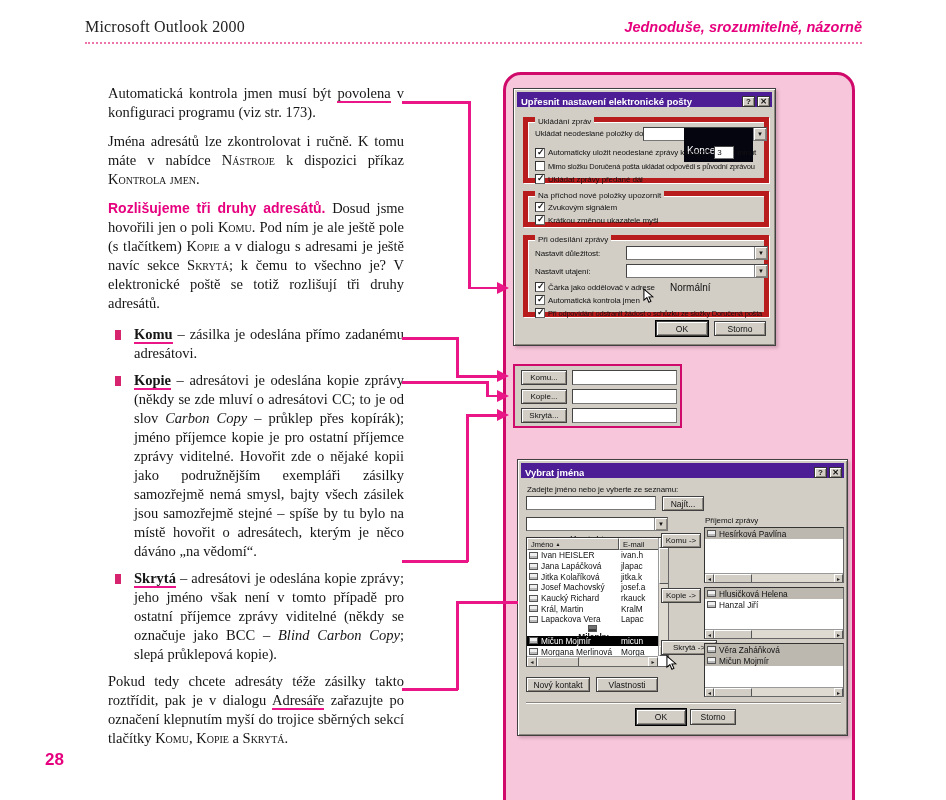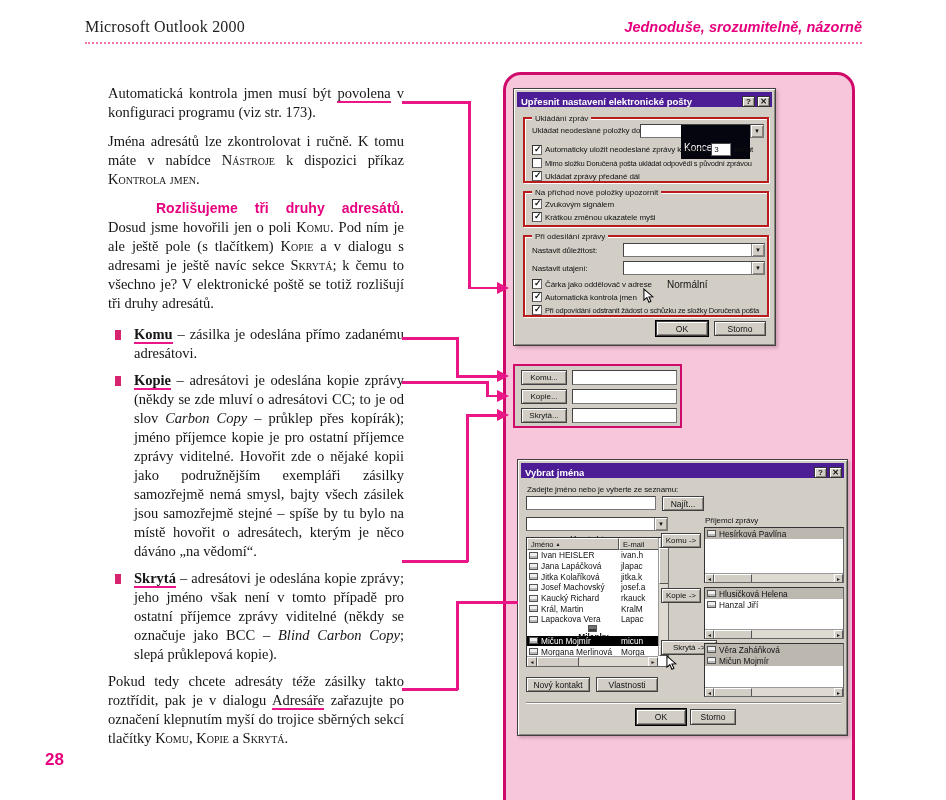--- a/index.html
+++ b/index.html
@@ -28,21 +28,21 @@
   .para{margin-bottom:10px;}
   .mt{margin-top:4px;margin-bottom:12px;}
   .blt{position:relative;padding-left:26px;margin-bottom:8px;}
   .blt .para{margin-bottom:0;}
   .blt-marker{position:absolute;left:7px;top:5px;width:6px;height:10px;background:#d6246e;}
   .lastp{margin-top:4px;}
   .seg-sc{font-variant:small-caps;}
   .seg-i{font-style:italic;}
   .seg-u{border-bottom:2.5px solid var(--pink);padding-bottom:0;}
   .seg-bu{font-weight:bold;border-bottom:2.5px solid var(--pink);}
-  .seg-hl{font-family:"Liberation Sans",sans-serif;font-weight:bold;color:#e6007e;font-size:14px;margin-left:48px;}
+  .seg-hl{font-family:"Liberation Sans",sans-serif;font-weight:bold;color:#e6007e;font-size:14px;}
   .pagenum{position:absolute;left:45px;top:750px;font-family:"Liberation Sans",sans-serif;
     font-weight:bold;font-size:17px;color:#e6007e;}
 
   
   .panel{position:absolute;left:503px;top:72px;width:352px;height:760px;background:var(--panel);
     border:3px solid var(--pink-dark);border-radius:18px;z-index:1;}
 
   
   .ln{position:absolute;background:var(--pink);z-index:6;}
   .arrow{position:absolute;width:0;height:0;border-top:6px solid transparent;border-bottom:6px solid transparent;
@@ -52,21 +52,21 @@
   .win{position:absolute;background:var(--gray);border:1px solid var(--gray-dk);
     box-shadow:inset 1px 1px 0 var(--gray-hi), inset -1px -1px 0 var(--gray-lo), 2px 2px 3px rgba(90,40,70,.25);
     z-index:3;font-family:"Liberation Sans",sans-serif;}
   .titlebar{position:absolute;left:3px;right:3px;top:3px;height:15px;background:#4c1d95;color:#fff;
     display:flex;align-items:flex-end;padding-left:4px;}
   .title{font-size:9.5px;font-weight:bold;white-space:nowrap;overflow:hidden;}
   .tbtns{margin-left:auto;display:flex;gap:2px;padding-right:2px;}
   .tbtn{width:13px;height:11px;background:var(--gray);border:1px solid #333;
     box-shadow:inset 1px 1px 0 #fff, inset -1px -1px 0 var(--gray-lo);
     font-size:8px;font-weight:bold;color:#111;display:flex;align-items:center;justify-content:center;line-height:1;}
-  .group{position:absolute;border:2px solid #b91c1c;box-shadow:1px 1px 0 #fff, inset 1px 1px 0 #fff;}
+  .group{position:absolute;border:5px solid #b91c1c;box-shadow:1px 1px 0 #fff, inset 1px 1px 0 #fff;}
   .legend{position:absolute;top:-5px;left:7px;background:var(--gray);padding:0 3px;font-size:8px;color:#111;white-space:nowrap;}
   .drow{position:absolute;left:7px;display:flex;align-items:center;gap:3px;font-size:8px;
     letter-spacing:-.1px;color:#111;white-space:nowrap;}
   .tight{font-size:7.5px;letter-spacing:-.2px;}
   .cb{width:10px;height:10px;background:#fff;border:1px solid #666;border-top-color:#333;border-left-color:#333;
     position:relative;flex:none;}
   .cb.checked::after{content:"\2713";position:absolute;top:-2px;left:1px;font-size:9px;font-weight:bold;color:#111;}
   .combo{position:absolute;height:14px;background:#fff;border:1px solid #777;border-top-color:#444;border-left-color:#444;
     display:flex;align-items:stretch;}
   .ctext{flex:1;font-size:10px;padding:17px 3px;white-space:nowrap;overflow:hidden;color:#111;margin-left:40px;}

